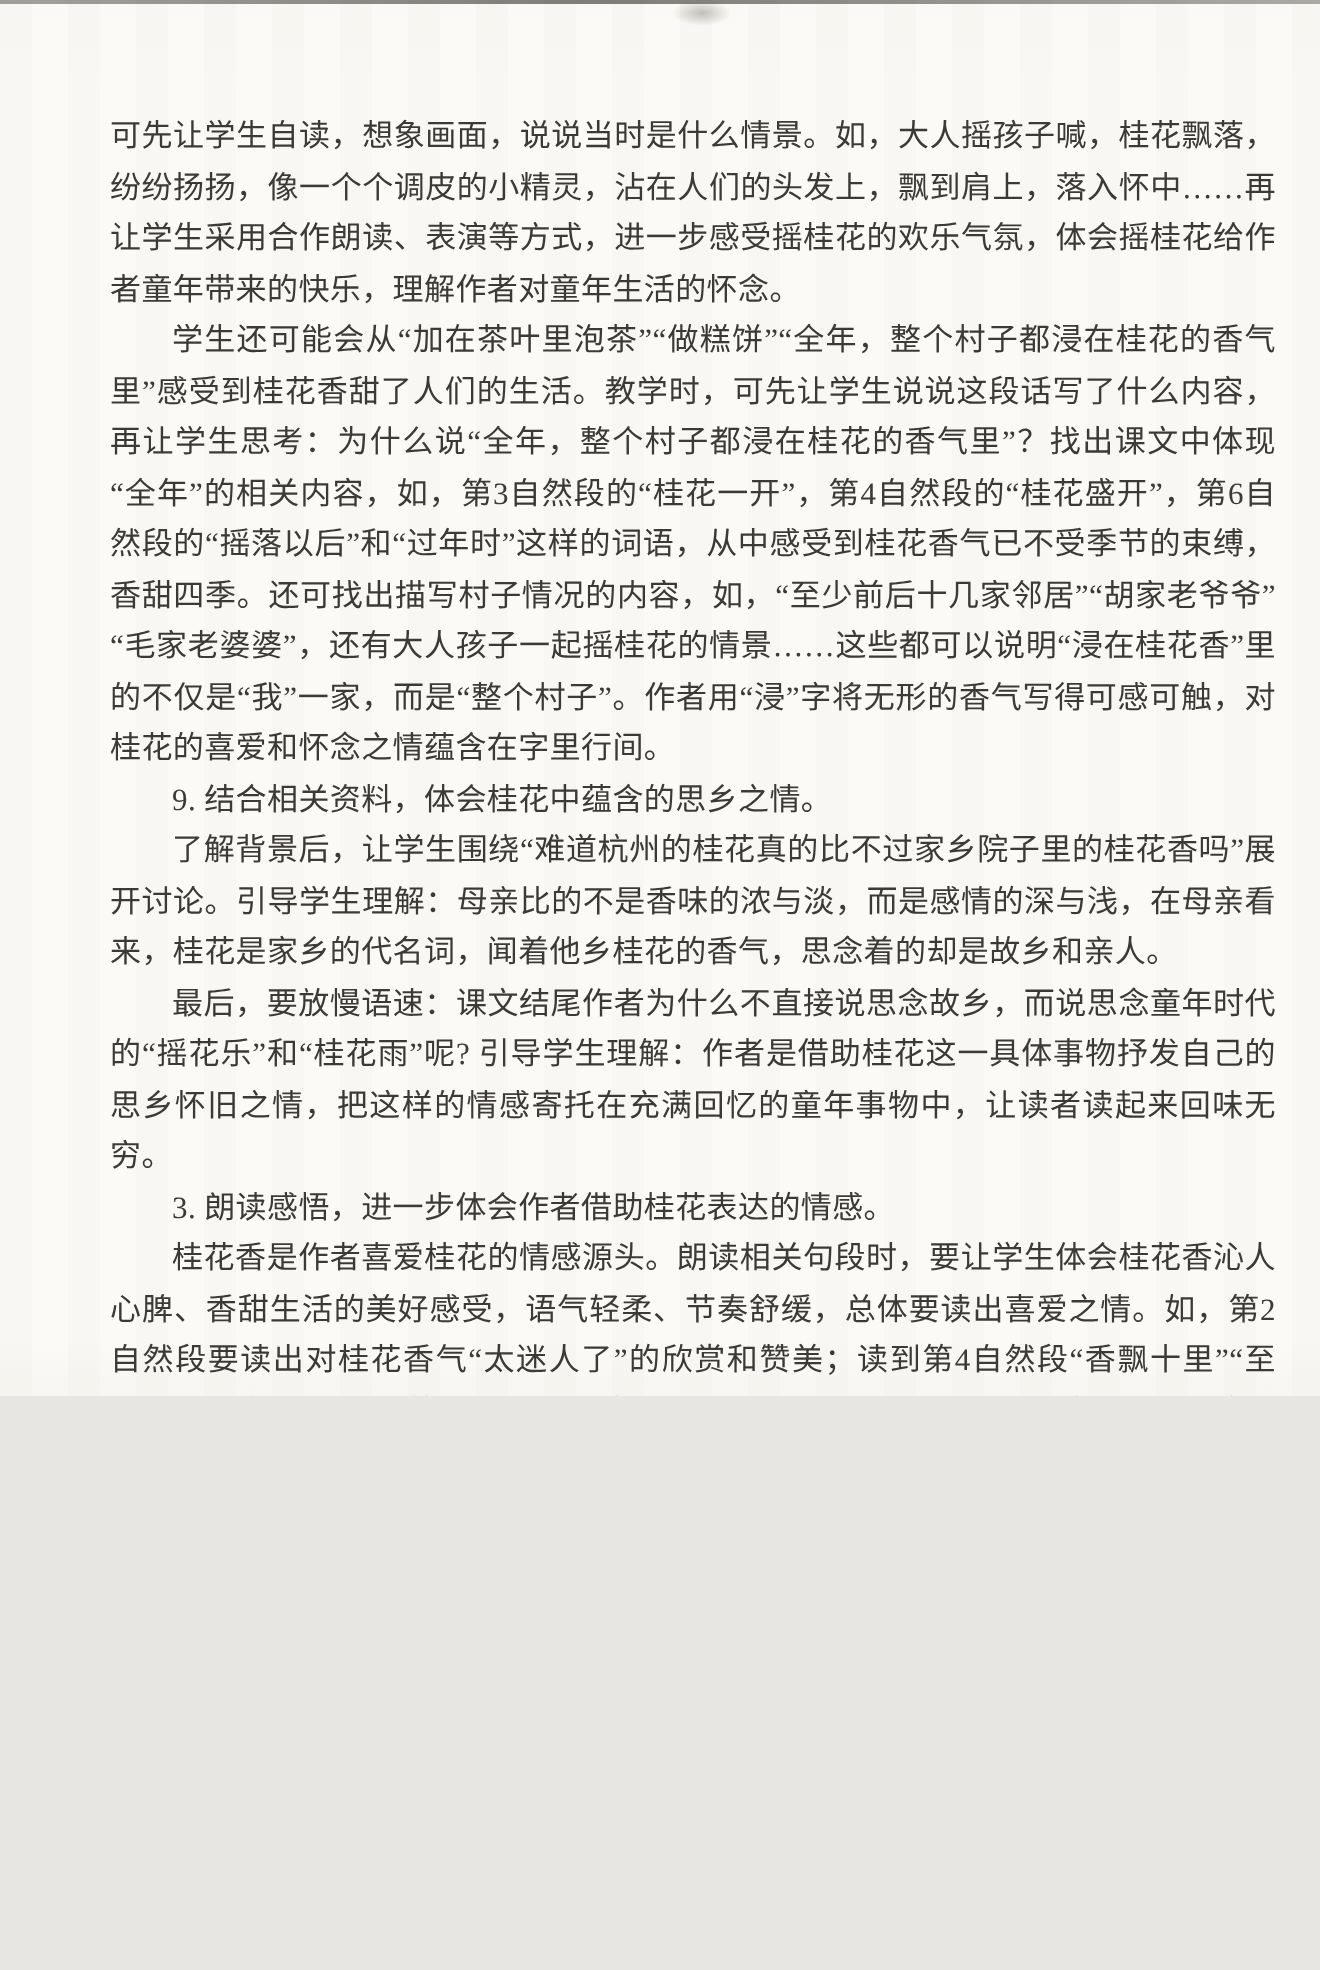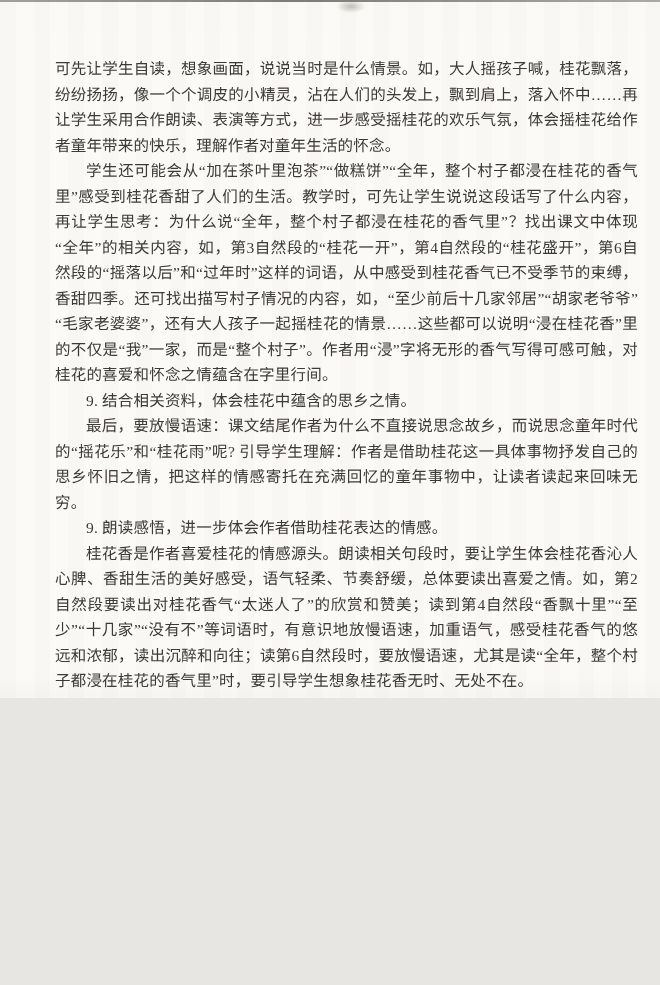--- a/index.html
+++ b/index.html
@@ -84,22 +84,23 @@
 
 <div class="page">
 
   <div class="top-edge"></div>
   <div class="smudge"></div>
 
   <div class="text-block">
     <p>可先让学生自读，想象画面，说说当时是什么情景。如，大人摇孩子喊，桂花飘落，纷纷扬扬，像一个个调皮的小精灵，沾在人们的头发上，飘到肩上，落入怀中……再让学生采用合作朗读、表演等方式，进一步感受摇桂花的欢乐气氛，体会摇桂花给作者童年带来的快乐，理解作者对童年生活的怀念。</p>
     <p class="indent">学生还可能会从“加在茶叶里泡茶”“做糕饼”“全年，整个村子都浸在桂花的香气里”感受到桂花香甜了人们的生活。教学时，可先让学生说说这段话写了什么内容，再让学生思考：为什么说“全年，整个村子都浸在桂花的香气里”？找出课文中体现“全年”的相关内容，如，第3自然段的“桂花一开”，第4自然段的“桂花盛开”，第6自然段的“摇落以后”和“过年时”这样的词语，从中感受到桂花香气已不受季节的束缚，香甜四季。还可找出描写村子情况的内容，如，“至少前后十几家邻居”“胡家老爷爷”“毛家老婆婆”，还有大人孩子一起摇桂花的情景……这些都可以说明“浸在桂花香”里的不仅是“我”一家，而是“整个村子”。作者用“浸”字将无形的香气写得可感可触，对桂花的喜爱和怀念之情蕴含在字里行间。</p>
     <p class="indent">9. 结合相关资料，体会桂花中蕴含的思乡之情。</p>
+    <p class="indent">了解背景后，让学生围绕“难道杭州的桂花真的比不过家乡院子里的桂花香吗”展开讨论。引导学生理解：母亲比的不是香味的浓与淡，而是感情的深与浅，在母亲看来，桂花是家乡的代名词，闻着他乡桂花的香气，思念着的却是故乡和亲人。</p>
     <p class="indent">最后，要放慢语速：课文结尾作者为什么不直接说思念故乡，而说思念童年时代的“摇花乐”和“桂花雨”呢? 引导学生理解：作者是借助桂花这一具体事物抒发自己的思乡怀旧之情，把这样的情感寄托在充满回忆的童年事物中，让读者读起来回味无穷。</p>
-    <p class="indent">9. 朗读感悟，进一步体会作者借助桂花表达的情感。</p>
+    <p class="indent">3. 朗读感悟，进一步体会作者借助桂花表达的情感。</p>
     <p class="indent">桂花香是作者喜爱桂花的情感源头。朗读相关句段时，要让学生体会桂花香沁人心脾、香甜生活的美好感受，语气轻柔、节奏舒缓，总体要读出喜爱之情。如，第2自然段要读出对桂花香气“太迷人了”的欣赏和赞美；读到第4自然段“香飘十里”“至少”“十几家”“没有不”等词语时，有意识地放慢语速，加重语气，感受桂花香气的悠远和浓郁，读出沉醉和向往；读第6自然段时，要放慢语速，尤其是读“全年，整个村子都浸在桂花的香气里”时，要引导学生想象桂花香无时、无处不在。</p>
   </div>
 
   <div class="footer">
     <span class="page-number">14</span>
     <span class="book-title">义务教育教科书教师教学用书  语文  五年级上册</span>
   </div>
 
 </div>
 

